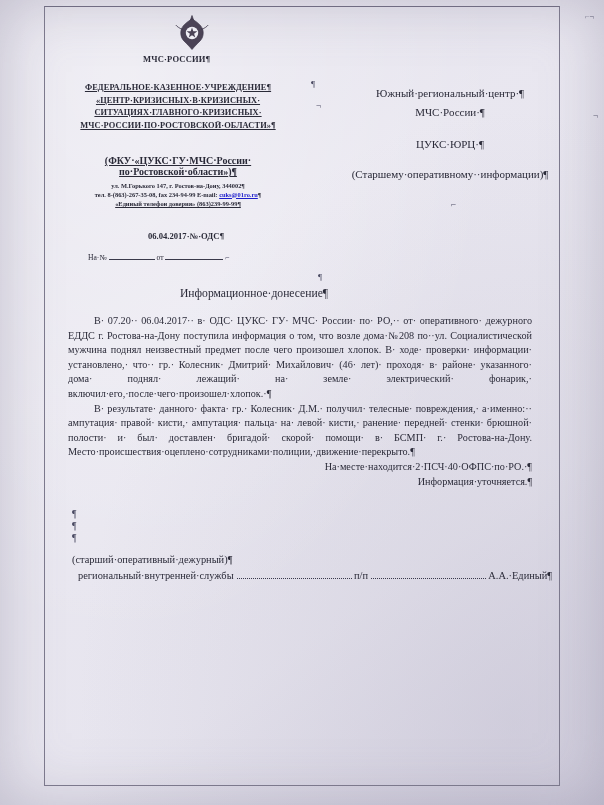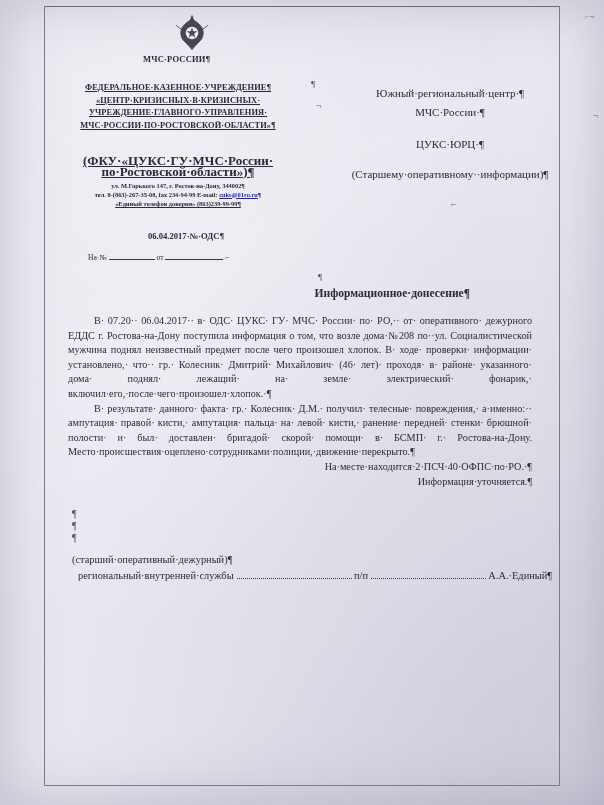--- a/index.html
+++ b/index.html
@@ -85,21 +85,21 @@
     line-height: 12.6px;
     letter-spacing: .1px;
   }
   .left-org .u { text-decoration: underline; }
   .left-abbr {
     position: absolute;
     left: 70px;
     top: 155px;
     width: 216px;
     text-align: center;
-    font-size: 13px;
+    font-size: 10px;
     font-weight: bold;
     line-height: 11px;
     text-decoration: underline;
   }
   .left-addr {
     position: absolute;
     left: 58px;
     top: 182px;
     width: 240px;
     text-align: center;
@@ -157,23 +157,23 @@
   .addressee .duty { margin-top: 11px; display: block; }
   .mark-c { position: absolute; left: 451px; top: 199px; font-size: 9px; color:#4b4b63; }
 
   
   .mark-d { position: absolute; left: 318px; top: 272px; font-size: 10px; color:#4b4b63; }
   .doc-title {
     position: absolute;
     left: 180px;
     top: 287px;
     width: 290px;
-    text-align: right;
+    text-align: left;
     font-size: 11.6px;
-    font-weight: bold;
+    font-weight: normal;
   }
   .body-text {
     position: absolute;
     left: 68px;
     top: 314px;
     width: 480px;
     font-size: 10.2px;
     line-height: 14.6px;
     text-align: justify;
   }
@@ -262,21 +262,21 @@
           <path d="M26.5 15.5 C30 14 32 12.5 33.2 11"></path>
         </g>
       </svg>
     </div>
 
     <div class="mchs-title">МЧС·РОССИИ¶</div>
 
     <div class="left-org">
       <span class="u">ФЕДЕРАЛЬНОЕ·КАЗЕННОЕ·УЧРЕЖДЕНИЕ¶</span><br>
       <span class="u">«ЦЕНТР·КРИЗИСНЫХ·В·КРИЗИСНЫХ·</span><br>
-      <span class="u">УЧРЕЖДЕНИЕ·ГЛАВНОГО·УПРАВЛЕНИЯ·</span><br>
+      <span class="u">СИТУАЦИЯХ·ГЛАВНОГО·КРИЗИСНЫХ·</span><br>
       <span class="u">МЧС·РОССИИ·ПО·РОСТОВСКОЙ·ОБЛАСТИ»¶</span>
     </div>
 
     <div class="left-abbr">
       <span>(ФКУ·«ЦУКС·ГУ·МЧС·России·</span><br>
       <span>по·Ростовской·области»)¶</span>
     </div>
 
     <div class="left-addr">
       <span>ул. М.Горького 147, г. Ростов-на-Дону, 344002¶</span><br>

